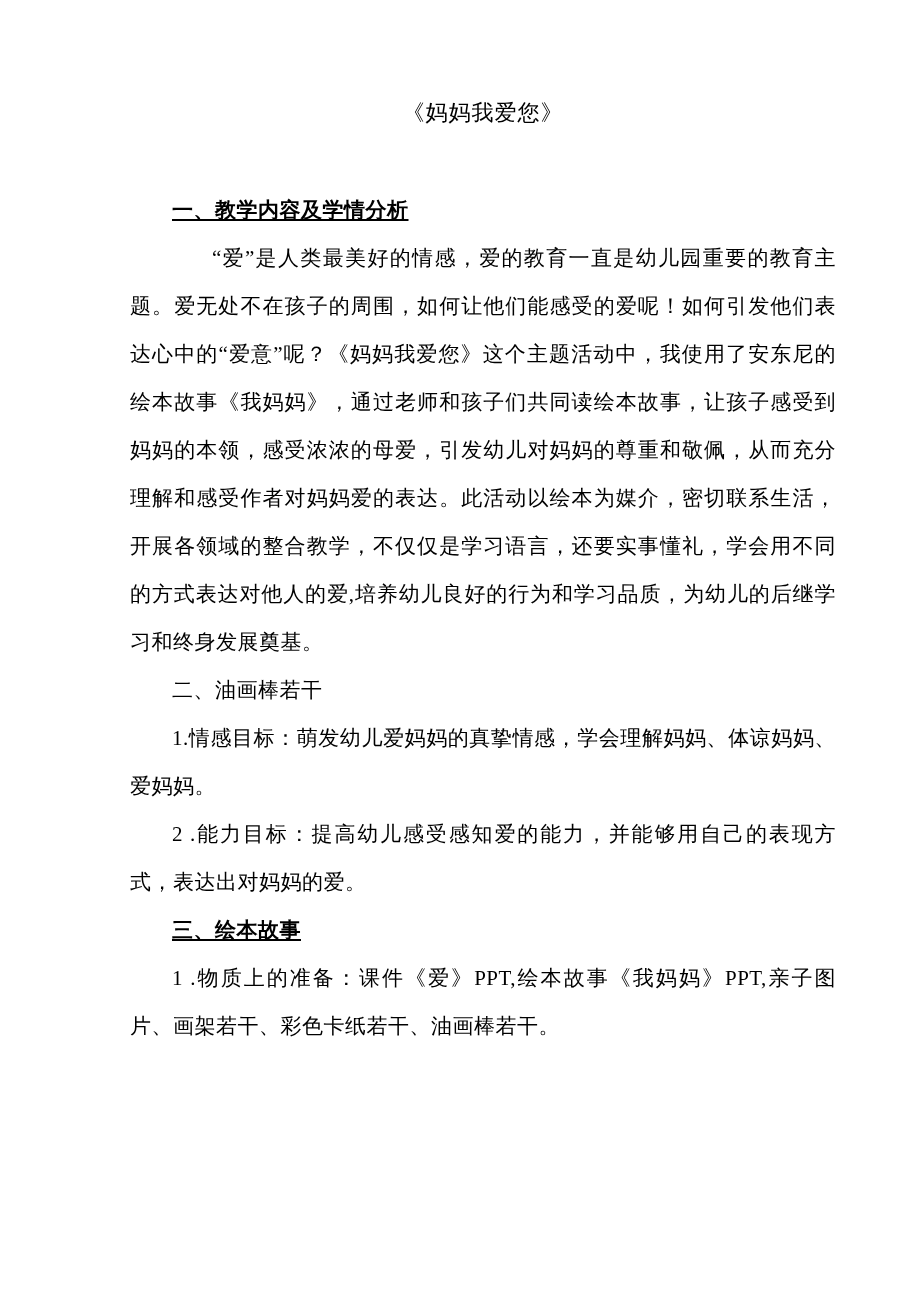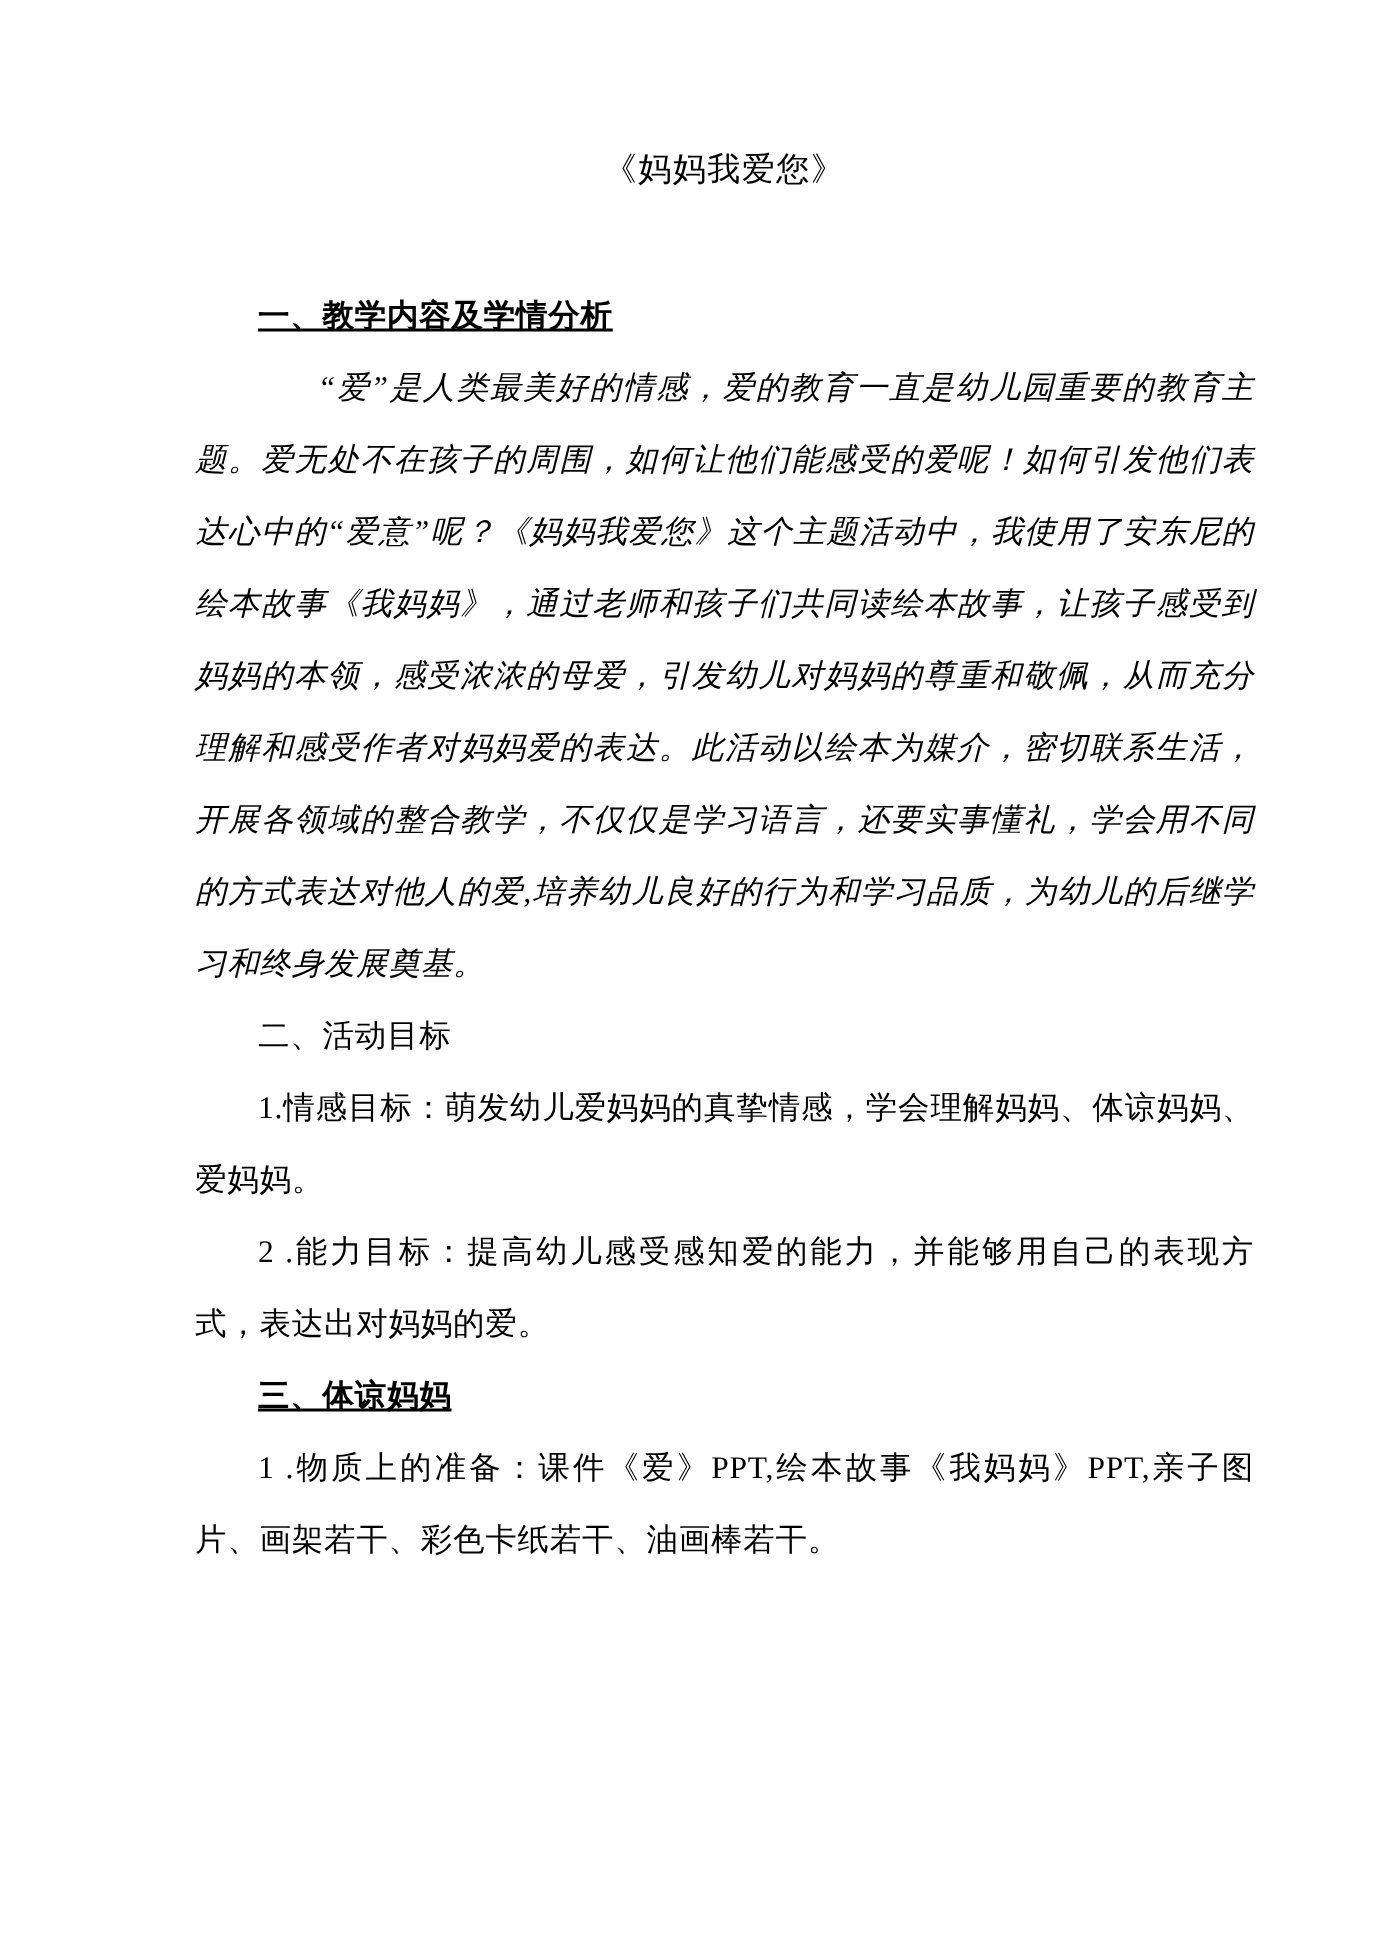--- a/index.html
+++ b/index.html
@@ -26,37 +26,37 @@
   }
   .block {
     font-size: 21px;
     line-height: 48px;
     margin: 0;
     text-align: justify;
     letter-spacing: 0.5px;
     word-break: break-all;
   }
   .indent-2 { text-indent: 2em; }
-  .indent-4 { text-indent: 3.9em; font-style: italic; }
+  .indent-4 { text-indent: 3.9em; }
   .bold { font-weight: 700; text-decoration: underline; }
 </style>
 </head>
 <body>
 
 <div class="page">
   <h1 class="doc-title">《妈妈我爱您》</h1>
 
   <p class="block indent-2 bold">一、教学内容及学情分析</p>
 
   <p class="block indent-4">“爱”是人类最美好的情感，爱的教育一直是幼儿园重要的教育主题。爱无处不在孩子的周围，如何让他们能感受的爱呢！如何引发他们表达心中的“爱意”呢？《妈妈我爱您》这个主题活动中，我使用了安东尼的绘本故事《我妈妈》，通过老师和孩子们共同读绘本故事，让孩子感受到妈妈的本领，感受浓浓的母爱，引发幼儿对妈妈的尊重和敬佩，从而充分理解和感受作者对妈妈爱的表达。此活动以绘本为媒介，密切联系生活，开展各领域的整合教学，不仅仅是学习语言，还要实事懂礼，学会用不同的方式表达对他人的爱,培养幼儿良好的行为和学习品质，为幼儿的后继学习和终身发展奠基。</p>
 
-  <p class="block indent-2">二、活动目标</p>
+  <p class="block indent-2">二、油画棒若干</p>
 
   <p class="block indent-2">1.情感目标：萌发幼儿爱妈妈的真挚情感，学会理解妈妈、体谅妈妈、爱妈妈。</p>
 
   <p class="block indent-2">2 .能力目标：提高幼儿感受感知爱的能力，并能够用自己的表现方式，表达出对妈妈的爱。</p>
 
 
-  <p class="block indent-2 bold">三、体谅妈妈</p>
+  <p class="block indent-2 bold">三、绘本故事</p>
 
   <p class="block indent-2">1 .物质上的准备：课件《爱》PPT,绘本故事《我妈妈》PPT,亲子图片、画架若干、彩色卡纸若干、油画棒若干。</p>
 
 </div>
 
 </body></html>

